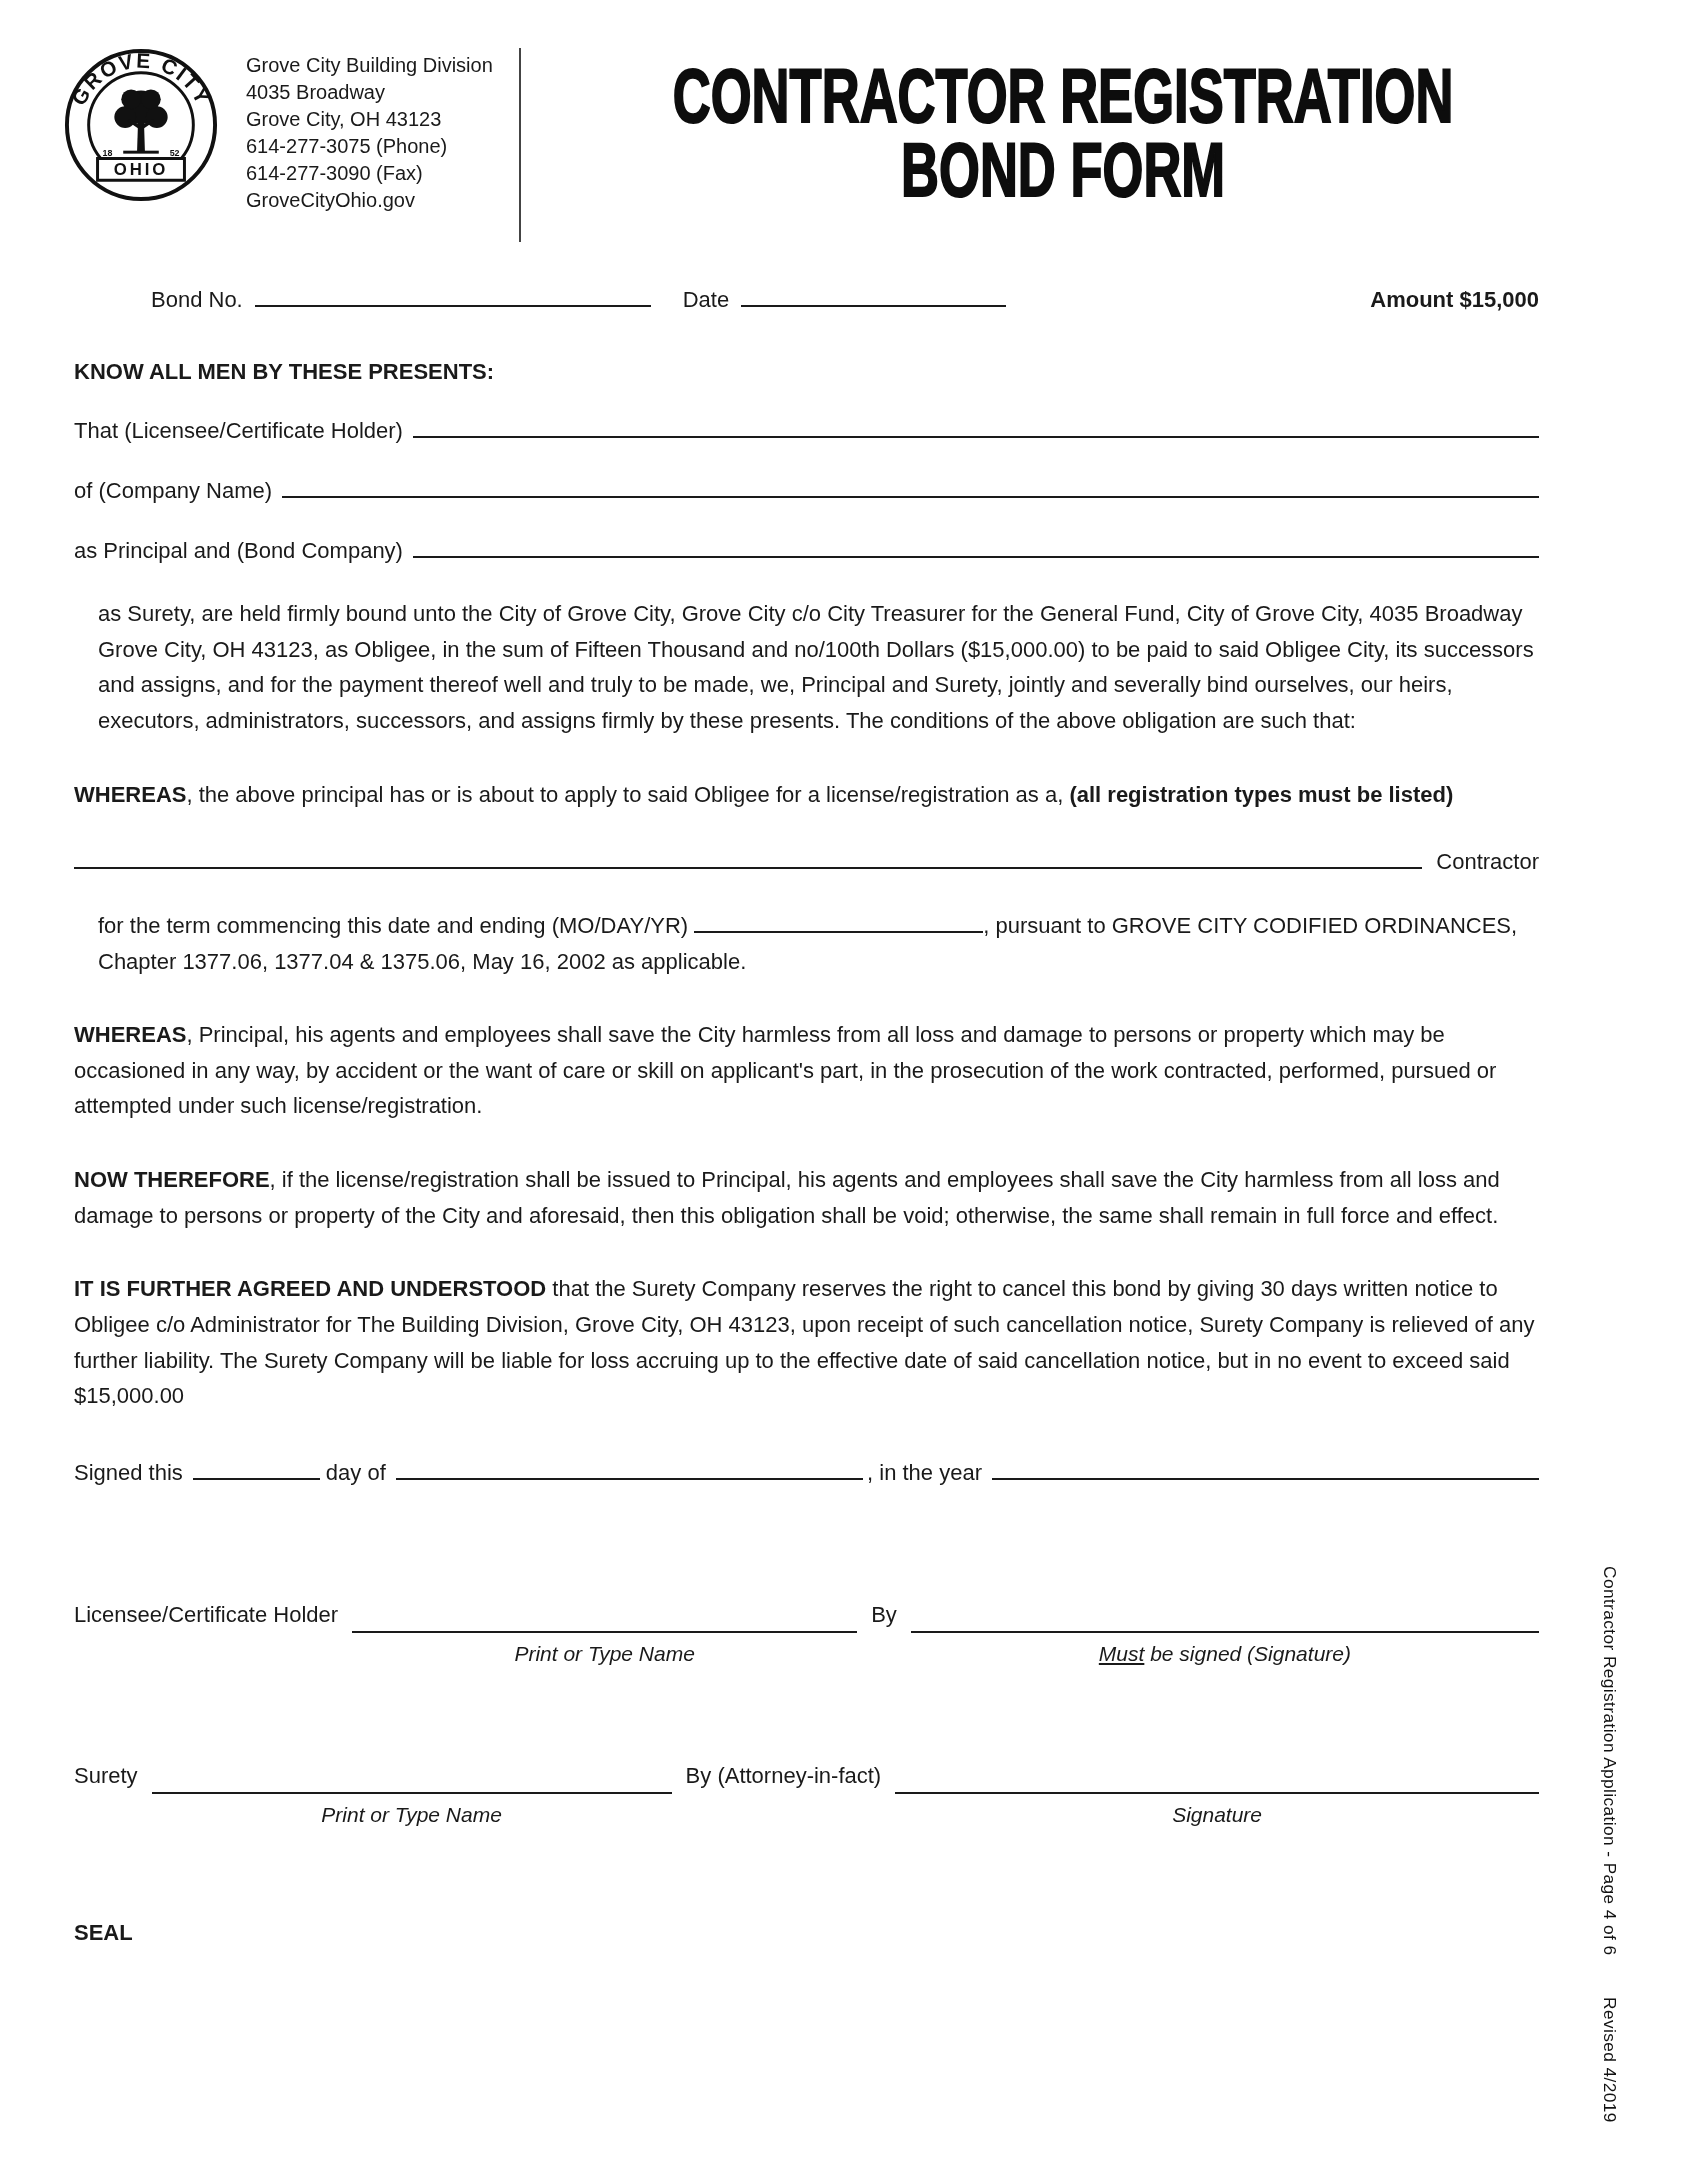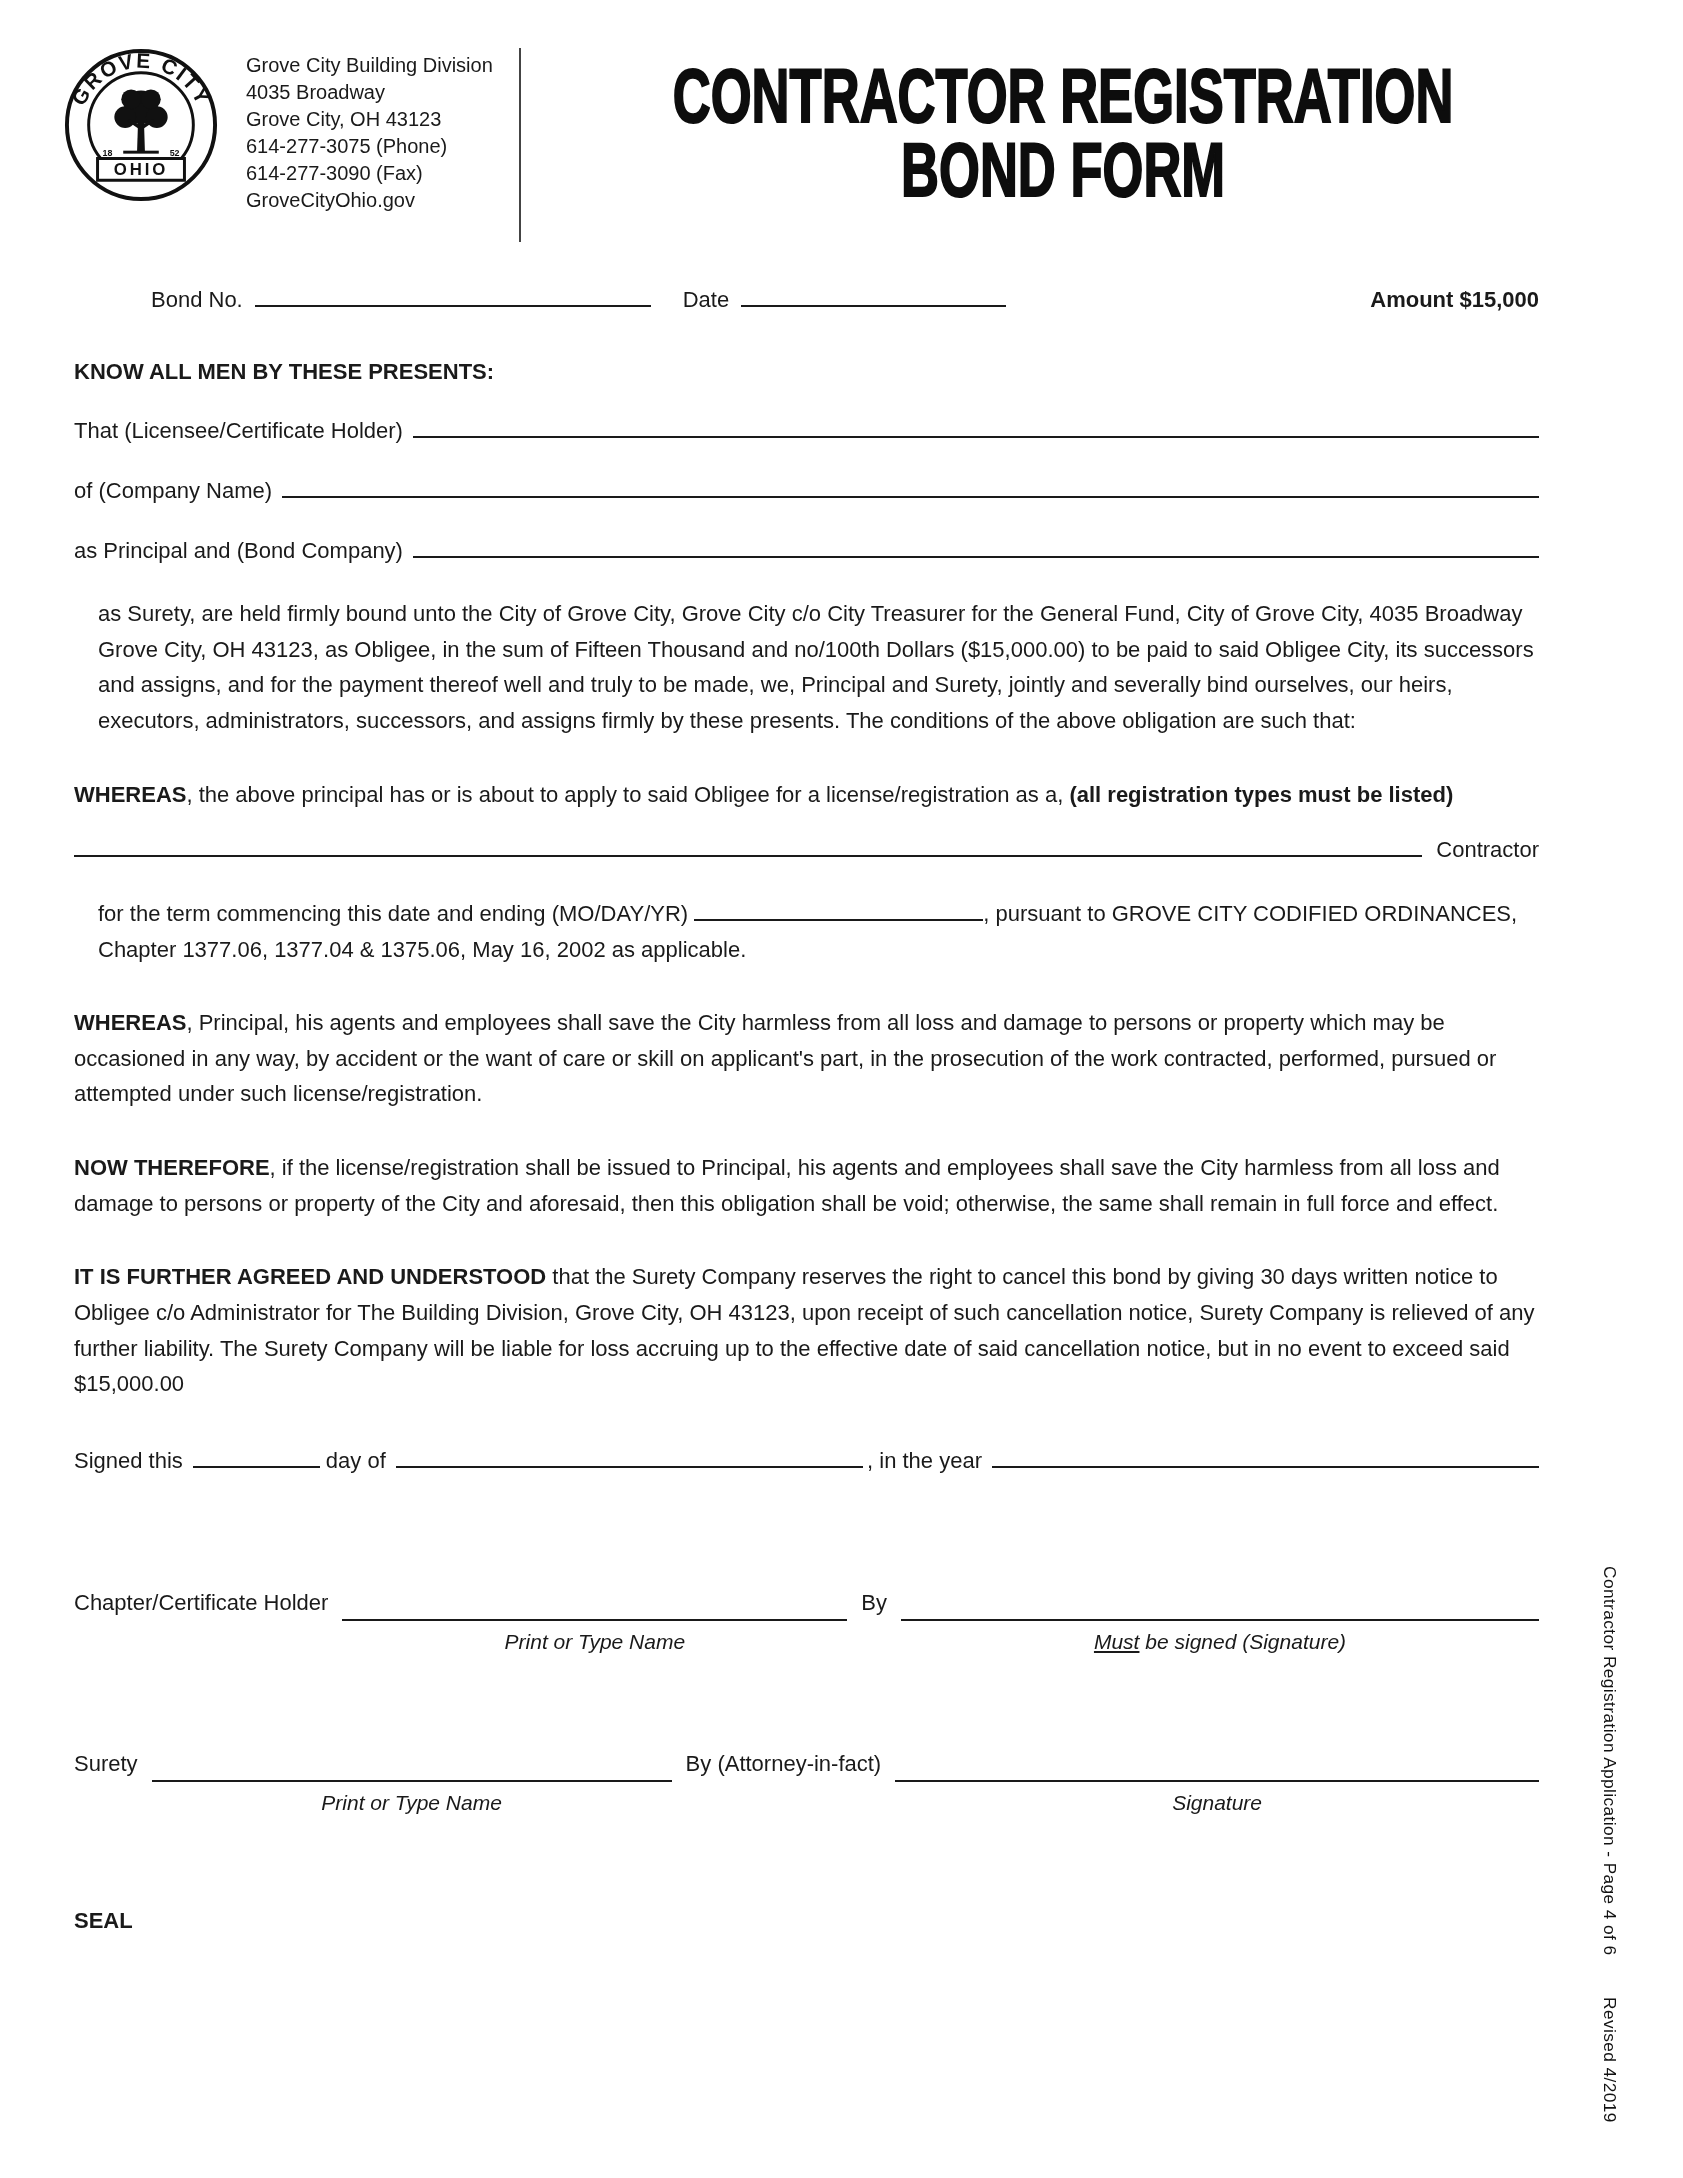--- a/index.html
+++ b/index.html
@@ -38,21 +38,21 @@
   .bond-date-label { margin-left:32px; }
   .bond-amount { margin-left:auto; font-weight:bold; }
 
   .bold { font-weight:bold; }
   .para { margin-top:38px; text-align:left; }
   .tight { margin-top:28px;margin-left:24px; }
 
   .heading { font-weight:bold; margin-top:36px; }
   .fr { margin-top:24px; }
 
-  .contractor-line { display:flex; align-items:baseline; margin-top:20px; }
+  .contractor-line { display:flex; align-items:baseline; margin-top:32px; }
   .contractor-line .lbl { margin-left:14px; }
 
   
   .signed-row { display:flex; align-items:baseline; margin-top:41px; }
   .signed-row .s1 { width:127px; margin:0 6px 0 10px; }
   .signed-row .s2 { flex:2.05 1 0; margin:0 4px 0 10px; }
   .signed-row .s3 { flex:2.4 1 0; margin-left:10px; }
 
   
   .sig-grid { display:grid; align-items:end; column-gap:14px; row-gap:4px; }
@@ -171,21 +171,21 @@
     <div class="signed-row">
       <span>Signed this</span>
       <span class="blank s1"></span>
       <span>day of</span>
       <span class="blank s2"></span>
       <span>, in the year</span>
       <span class="blank s3"></span>
     </div>
 
     <div class="sig-grid sig-lic">
-      <span>Chapter/Certificate Holder</span>
+      <span>Licensee/Certificate Holder</span>
       <span class="gblank"></span>
       <span>By</span>
       <span class="gblank"></span>
 
       <span class="caption cap2">Print or Type Name</span>
       <span class="caption cap4"><span class="u">Must</span><span> be signed (Signature)</span></span>
     </div>
 
     <div class="sig-grid sig-sur">
       <span>Surety</span>

